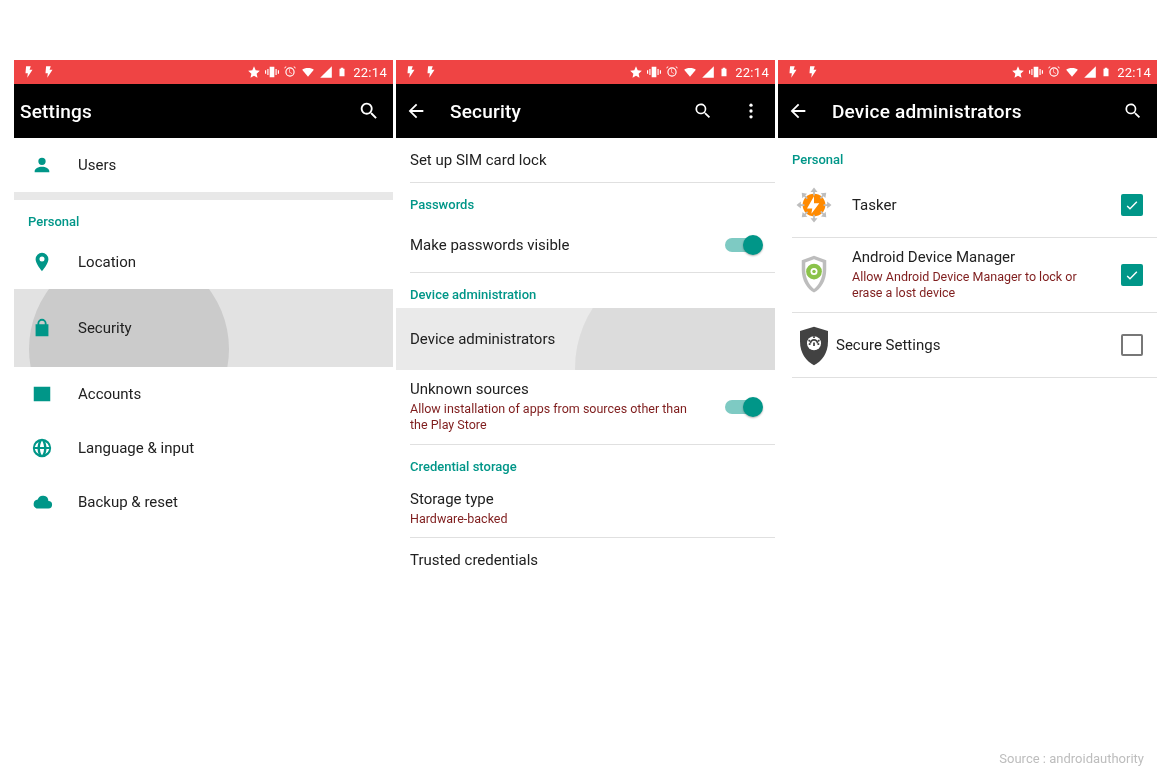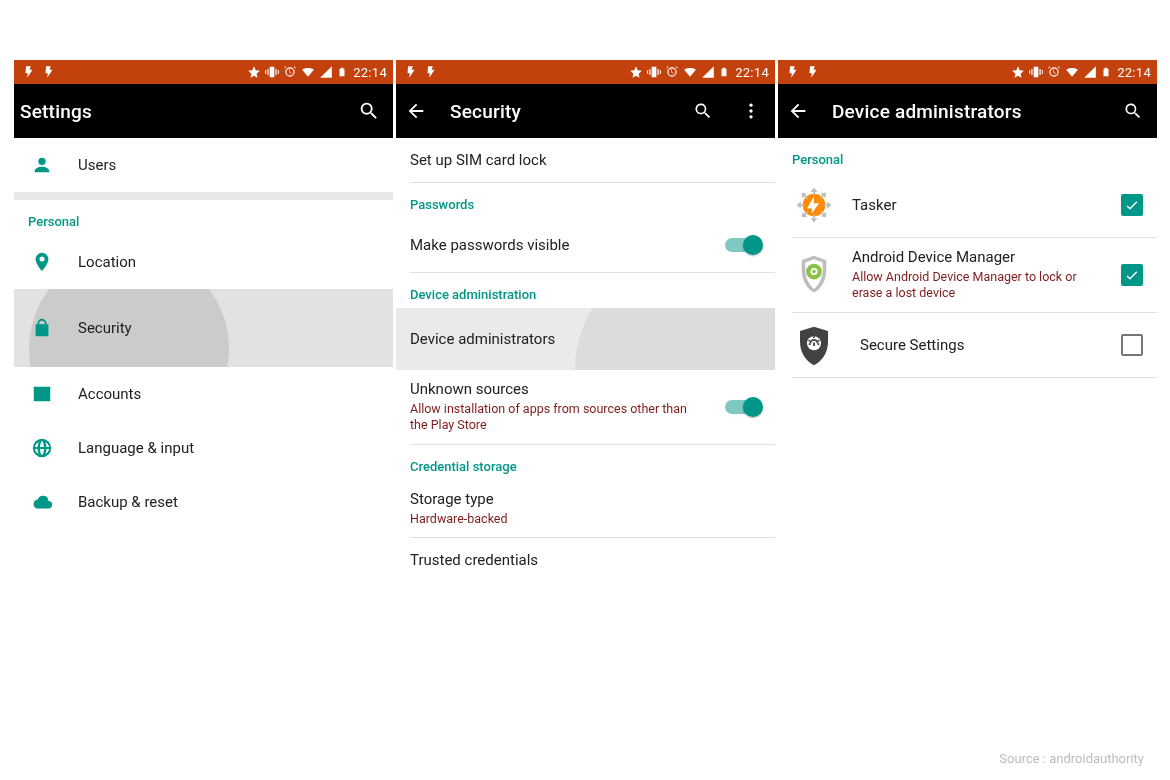--- a/index.html
+++ b/index.html
@@ -21,21 +21,21 @@
     width: 380px;
     height: 610px;
     background: #ffffff;
     overflow: hidden;
     position: relative;
     border-left: 1px solid #fff;
   }
   
   .statusbar {
     height: 24px;
-    background: #c2410c;
+    background: #ef4444;
     display: flex;
     align-items: center;
     justify-content: flex-end;
     padding: 0 6px 0 8px;
     color: #fff;
     gap: 4px;
     font-size: 12px;
   }
   .statusbar .left { flex: 1; display: flex; gap: 6px; align-items: center;}
   .statusbar svg { fill: #fff; }
@@ -439,21 +439,21 @@
         <div class="secondary">Allow Android Device Manager to lock or erase a lost device</div>
       </div>
       <div class="checkbox on">
           <svg viewBox="0 0 24 24">
             <path d="M9 16.2l-3.5-3.5L4 14.2 9 19l11-11-1.5-1.5z"></path>
           </svg>
         </div>
     </div>
     <div class="hr"></div>
 
-    <div class="row" style="gap:24px;">
+    <div class="row" style="gap:0;">
       <div class="appico">
         <svg width="42" height="42" viewBox="0 0 48 48">
             <path fill="#424242" d="M24 3l16 5v12c0 13-7 23-16 27C15 43 8 33 8 20V8l16-5z"></path>
             <circle cx="24" cy="22" r="8" fill="#ffffff"></circle>
             <path fill="#424242" d="M24 17a5 5 0 015 5h-2a3 3 0 00-6 0h-2a5 5 0 015-5zm-1 4h2v4h-2z M18 22h2v2h-2zm10 0h2v2h-2zm-9.4-4.2l1.4 1.4-1.4 1.4-1.4-1.4zm10.8 0l1.4 1.4-1.4 1.4-1.4-1.4zM23 14h2v2h-2z"></path>
           </svg>
       </div>
       <div class="texts">
           <div class="primary">Secure Settings</div>
         </div>

